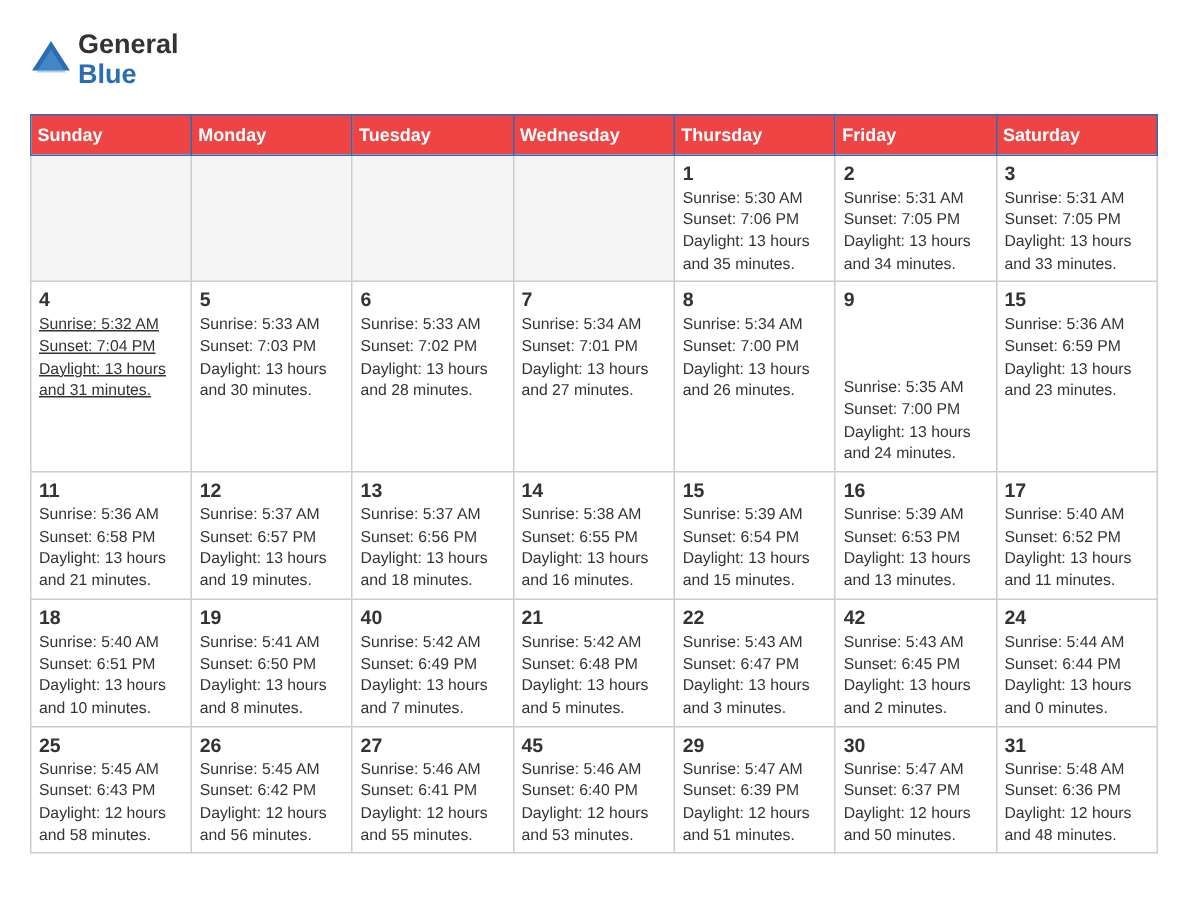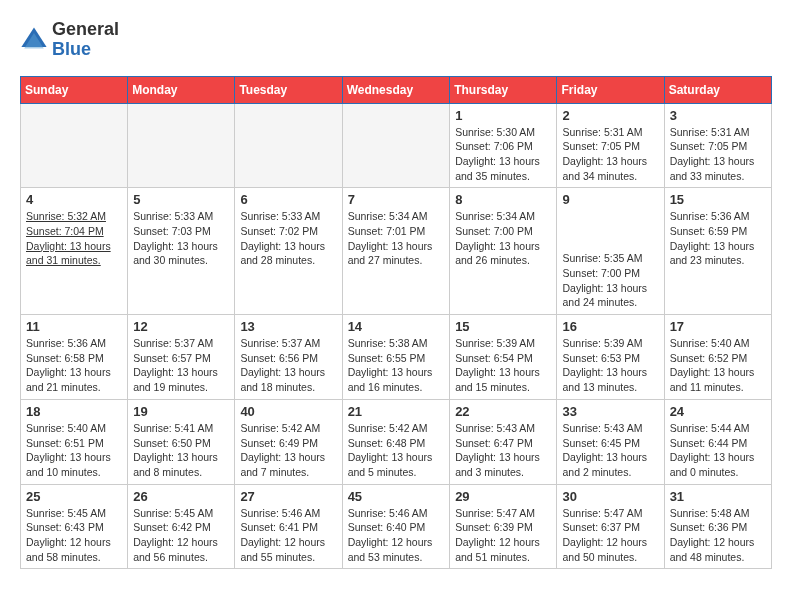--- a/index.html
+++ b/index.html
@@ -274,21 +274,21 @@
 and 5 minutes.</div>
         </td>
         <td>
           <div class="day-num">22</div>
           <div class="day-detail" style="white-space: pre-line;">Sunrise: 5:43 AM
 Sunset: 6:47 PM
 Daylight: 13 hours
 and 3 minutes.</div>
         </td>
         <td>
-          <div class="day-num">33</div>
+          <div class="day-num">42</div>
           <div class="day-detail" style="white-space: pre-line;">Sunrise: 5:43 AM
 Sunset: 6:45 PM
 Daylight: 13 hours
 and 2 minutes.</div>
         </td>
         <td>
           <div class="day-num">24</div>
           <div class="day-detail" style="white-space: pre-line;">Sunrise: 5:44 AM
 Sunset: 6:44 PM
 Daylight: 13 hours

